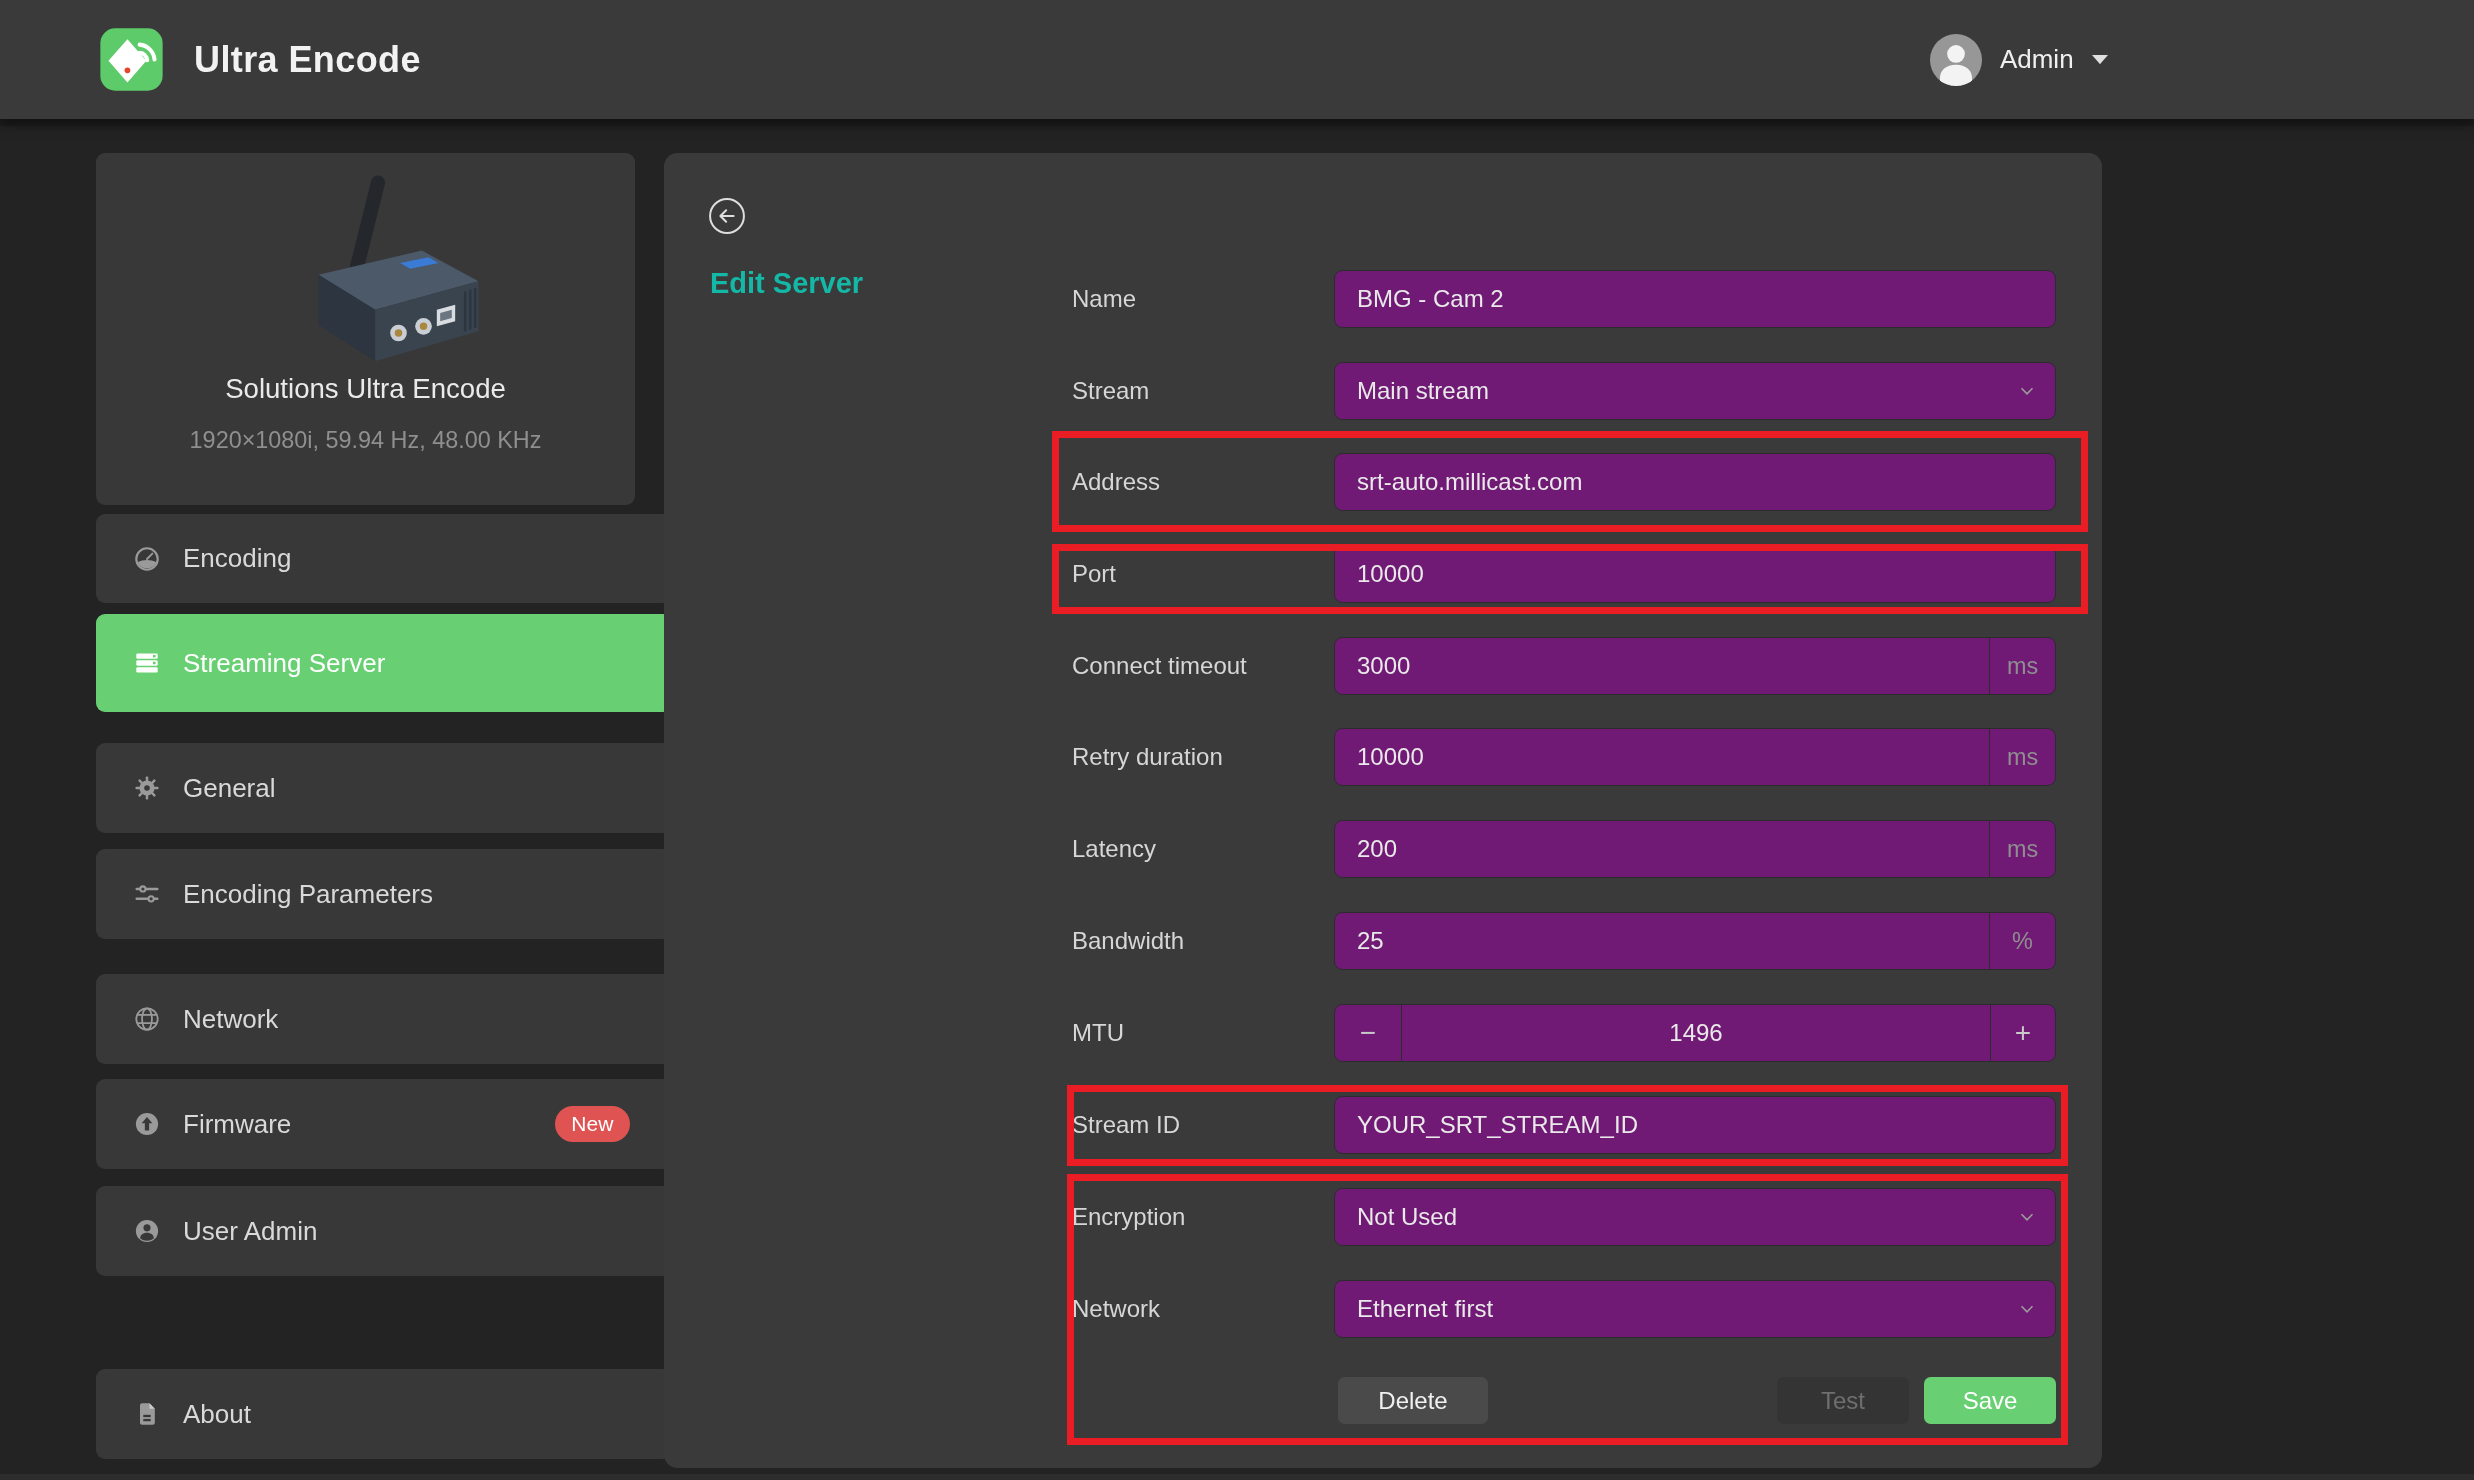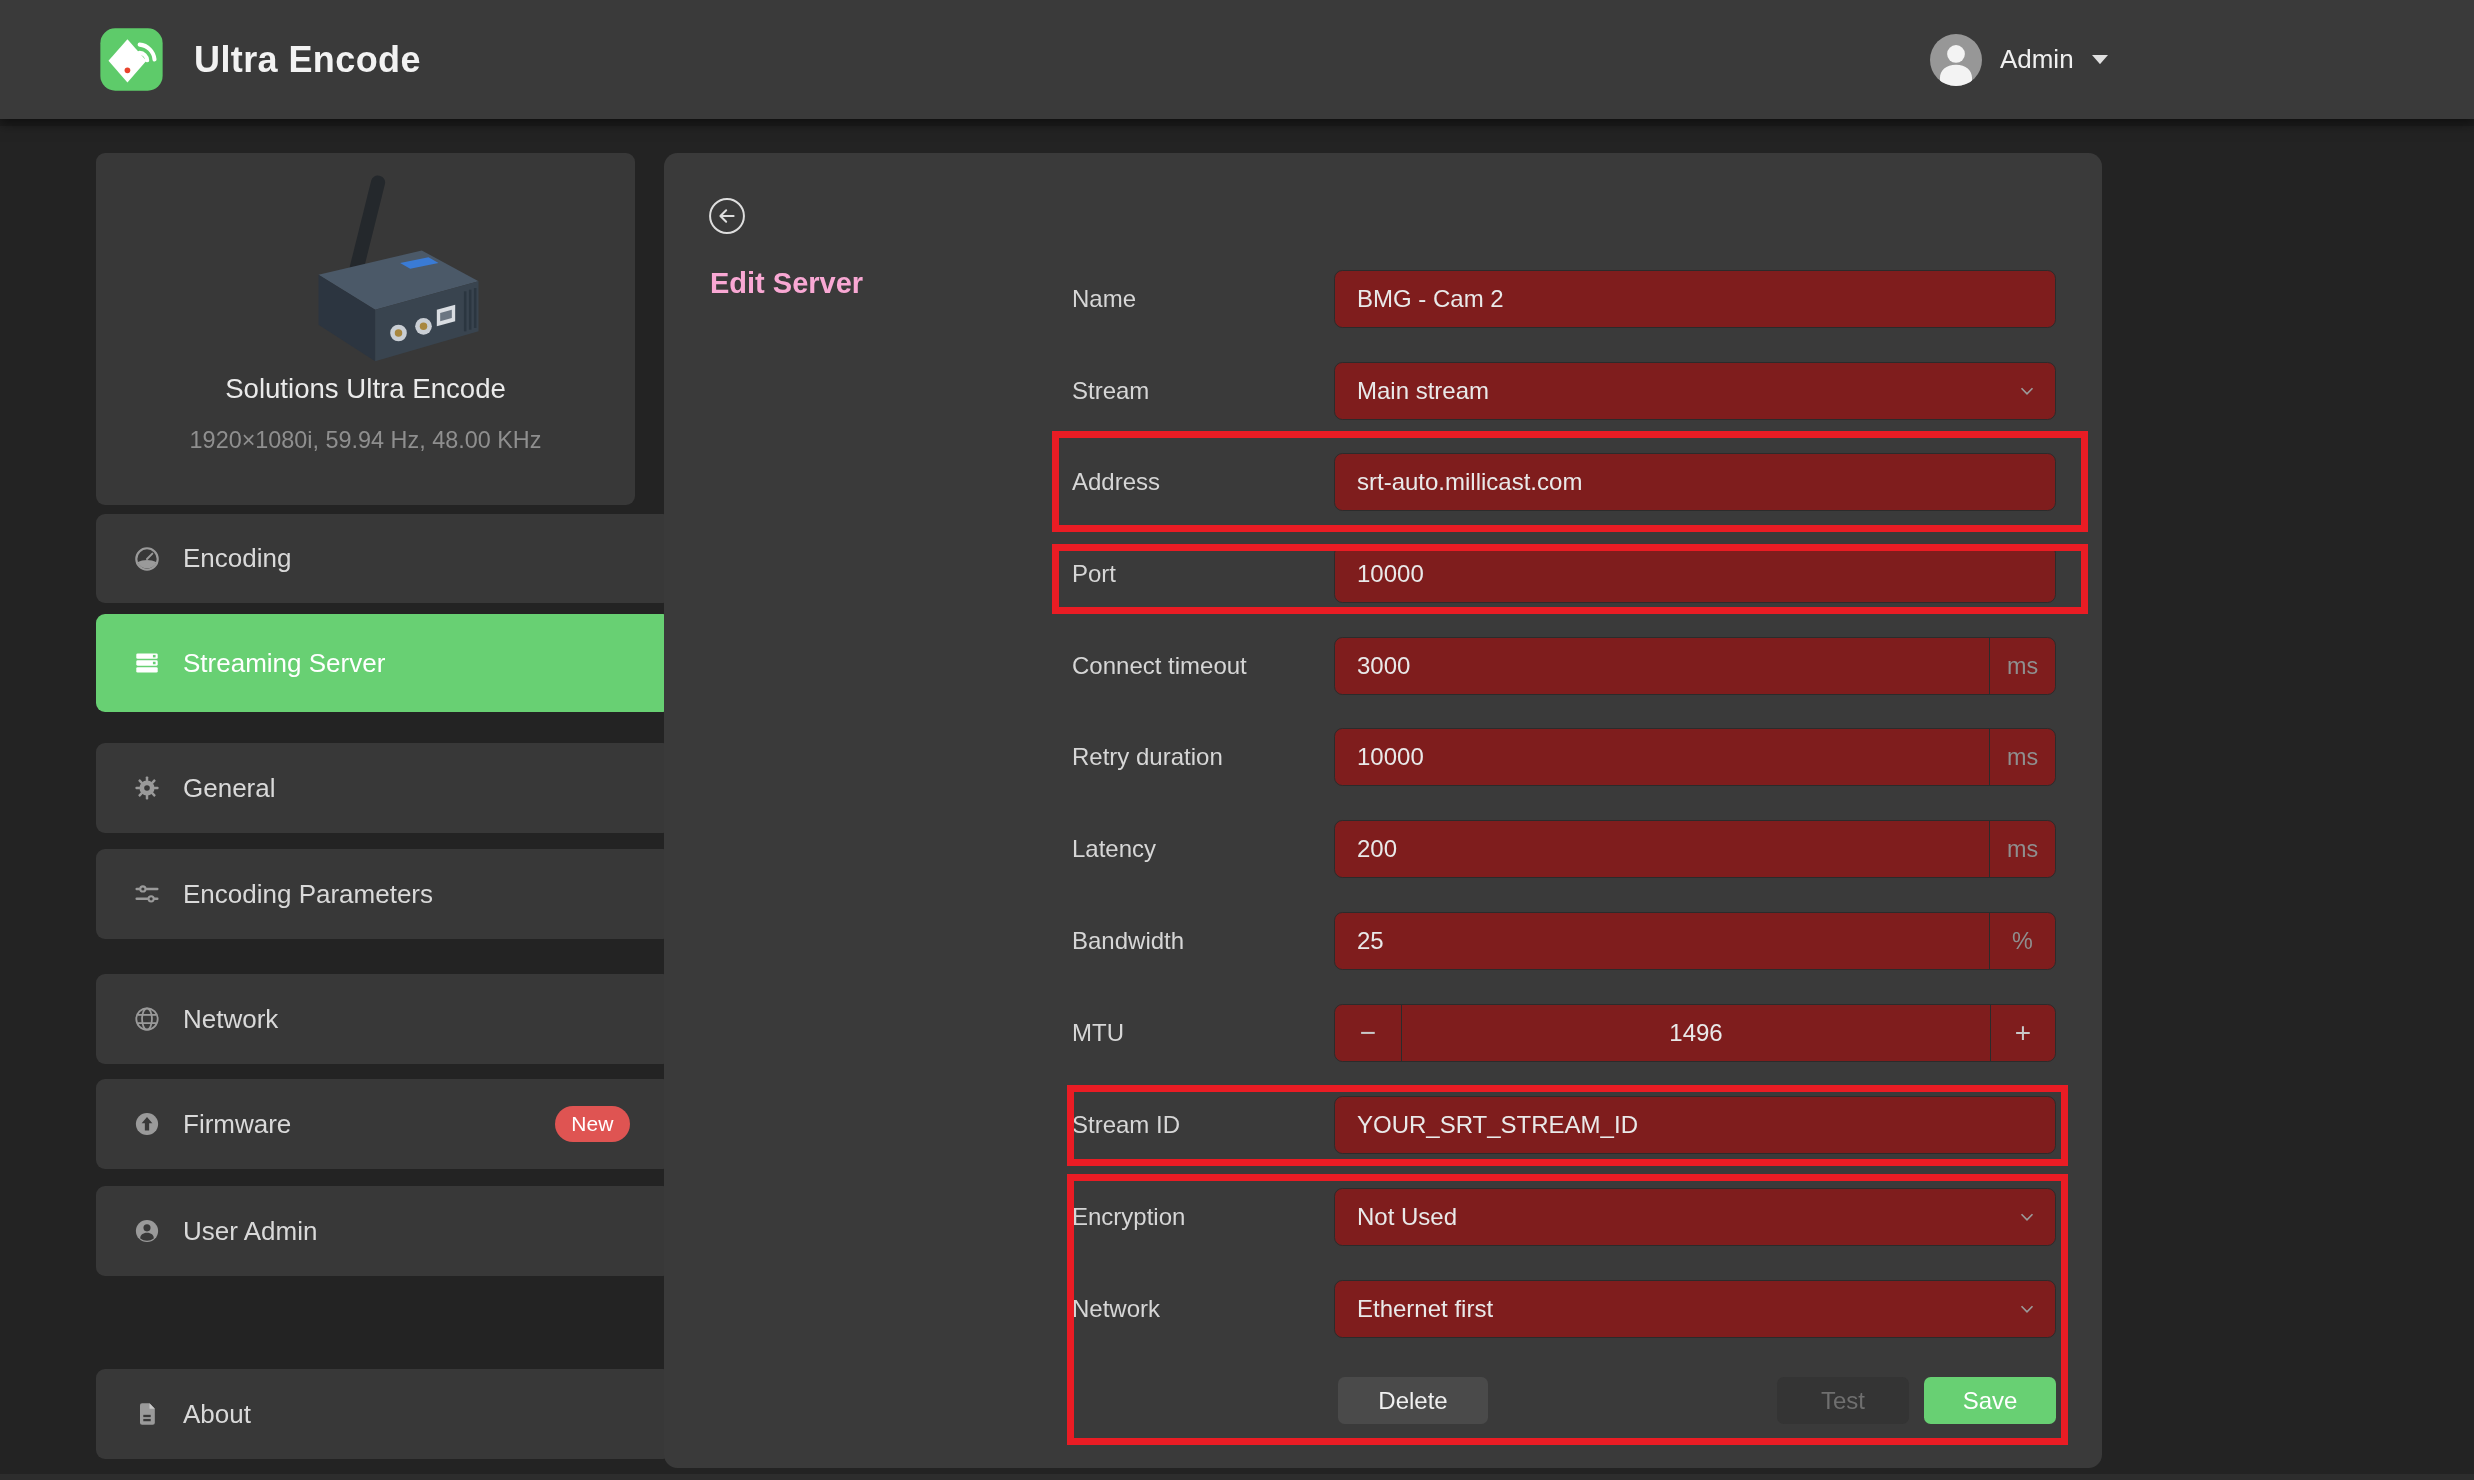--- a/index.html
+++ b/index.html
@@ -28,25 +28,25 @@
   .side-item .ic{width:28px;height:28px;flex:0 0 auto;margin-right:22px;display:flex;align-items:center;justify-content:center;}
   .side-item .lbl{font-size:26px;color:#d9d9d9;}
   .side-item.active{background:#68d073;}
   .side-item.active .lbl{color:#ffffff;}
   .badge{margin-left:auto;margin-right:42px;background:#df5452;color:#fff;font-size:21px;
          padding:5.8px 16.7px;border-radius:18.4px;}
 
   
   .panel{position:absolute;left:664px;top:153px;width:1438px;height:1315px;background:#3a3a3a;border-radius:13.4px;}
   .back-btn{position:absolute;left:44px;top:44px;width:38px;height:38px;cursor:pointer;}
-  .panel-title{position:absolute;left:46px;top:114px;font-size:29px;font-weight:bold;color:#f9a8d4;}
+  .panel-title{position:absolute;left:46px;top:114px;font-size:29px;font-weight:bold;color:#14b8a6;}
 
   .row{position:absolute;left:0;width:100%;height:58px;}
   .row .flabel{position:absolute;left:408px;top:0;height:58px;line-height:58px;font-size:24px;color:#d6d6d6;}
-  .field{position:absolute;left:670px;top:0;width:722px;height:58px;background:#7f1d1d;
+  .field{position:absolute;left:670px;top:0;width:722px;height:58px;background:#701a75;
          border:1.7px solid #2b2b2b;border-radius:8.4px;box-sizing:border-box;display:flex;align-items:stretch;overflow:hidden;}
   .field input{flex:1;background:transparent;border:none;outline:none;color:#e9e9e9;
                font-family:inherit;font-size:24px;padding:0 0 0 22px;min-width:0;}
   .addon{width:65px;border-left:1.7px solid #2b2b2b;display:flex;align-items:center;justify-content:center;
          color:#8f8f8f;font-size:23.4px;}
   .selectbox{cursor:pointer;align-items:center;}
   .selectbox .sel-val{font-size:24px;color:#e9e9e9;padding-left:22px;flex:1;}
   .selectbox .chev{margin-right:16.7px;display:flex;align-items:center;}
   .stepper{align-items:center;}
   .step-btn{width:67px;align-self:stretch;background:transparent;border:none;color:#c9c9c9;font-size:28px;

